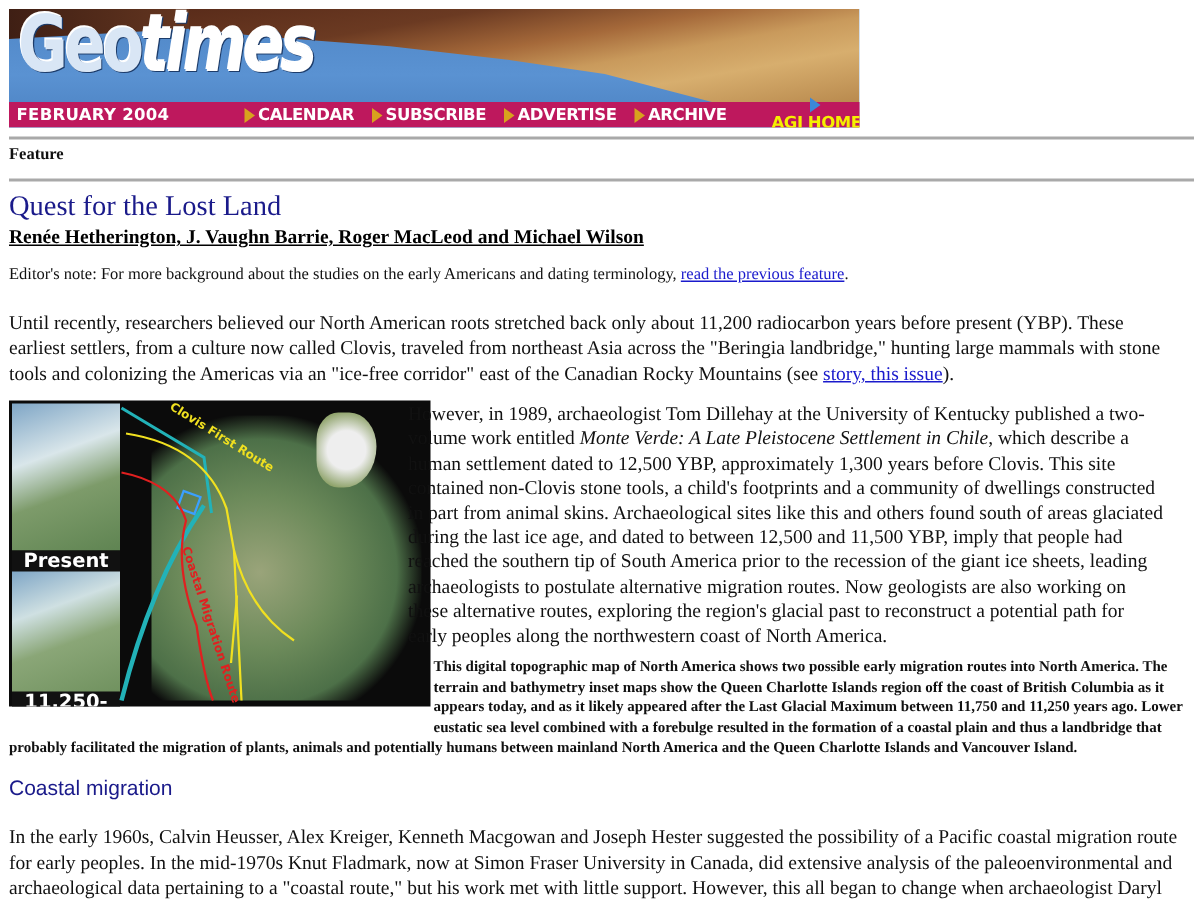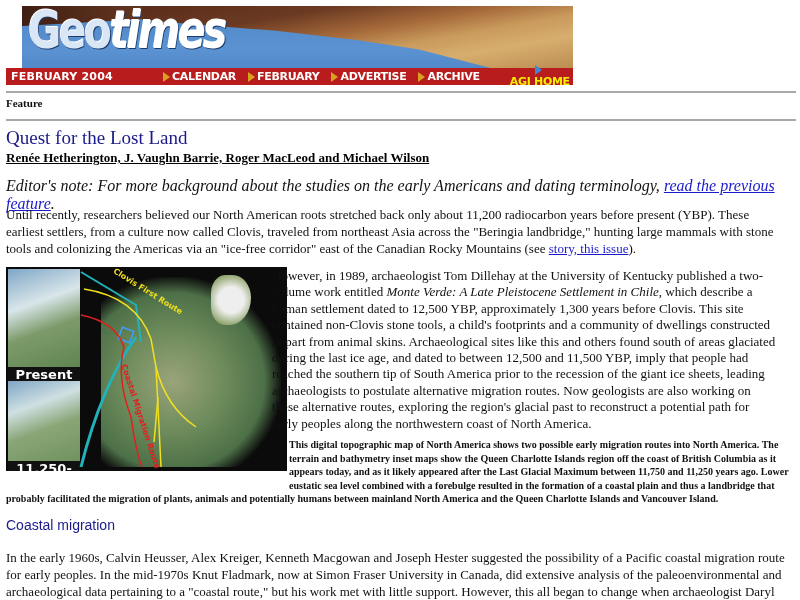--- a/index.html
+++ b/index.html
@@ -1,43 +1,43 @@
 <!DOCTYPE html>
 <html><head>
 <meta charset="utf-8">
 <style>
   html, body { margin:0; padding:0; background:#ffffff; }
   body { width:800px; height:600px; overflow:hidden; position:relative;
          font-family:"Liberation Serif", serif; color:#111; }
   .banner { position:absolute; left:6px; top:6px; width:567px; height:79px; overflow:hidden; }
-  .banner-photo { position:absolute; left:16px; top:0; width:567px; height:80px;
+  .banner-photo { position:absolute; left:0; top:0; width:567px; height:80px;
     background: linear-gradient(180deg,#4f86c6 0%,#5a92d2 55%,#4a80c0 100%); }
   .arch { position:absolute; left:120px; top:0; width:447px; height:62px;
     background: linear-gradient(170deg,#5a2c1a 0%,#6b3a22 25%,#a5693a 45%,#c99a5c 60%,#d7ae6e 75%,#b98a4e 100%);
     clip-path: polygon(0 0,100% 0,100% 100%,78% 100%,62% 70%,48% 55%,30% 40%,12% 30%,0 22%); }
   .arch2 { position:absolute; left:0; top:0; width:140px; height:20px;
     background: linear-gradient(90deg,#3f1f14,#6b3a22); clip-path: polygon(0 0,100% 0,100% 60%,0 100%); }
   .logo { position:absolute; left:6px; top:-6px; font-family:"DejaVu Sans", sans-serif; font-size:52px;
     font-weight:bold; color:#d9e6f5; letter-spacing:-3px; transform:scaleX(0.78); transform-origin:left top;
     text-shadow: 1px 1px 0 #1d3c6a, -1px -1px 0 #ffffff; font-style:normal; }
   .logo .it { font-style:italic; color:#ffffff; }
-  .navbar { position:absolute; left:0; top:62px; width:659px; height:17px; background:#b91c1c;
+  .navbar { position:absolute; left:0; top:62px; width:659px; height:17px; background:#be185d;
     display:flex; align-items:center; font-family:"DejaVu Sans", sans-serif; font-weight:bold;
     font-size:11px; color:#ffffff; }
   .navbar .date { margin-left:5px; width:152px; letter-spacing:0.2px; }
   .nav-item { display:flex; align-items:center; margin-right:12px; cursor:pointer; letter-spacing:-0.3px; }
   .tri { display:inline-block; width:0; height:0; border-top:5px solid transparent; border-bottom:5px solid transparent;
     border-left:7px solid #d8a21e; margin-right:2px; }
   .tri.blue { border-left-color:#3b88d8; }
   .nav-item.home { color:#f5f000; margin-left:18px;flex-direction:column; }
   hr.rule { position:absolute; left:6px; width:790px; height:0; border:0; border-top:2px solid #a9a9a9; margin:0; }
   .section-label { position:absolute; left:6px; top:97px; font-weight:bold; font-size:11px; }
   .title { position:absolute; left:6px; top:127px; font-size:19px; color:#1a1a8a; }
   .authors { position:absolute; left:6px; top:150px; font-size:13px; font-weight:bold; color:#000000; text-decoration:underline; }
-  .note { position:absolute; left:6px; top:177px; font-size:16px; font-style:italic; }
+  .note { position:absolute; left:6px; top:177px; font-size:11px; }
   a, .link { color:#1a1acc; text-decoration:underline; cursor:pointer; }
   .p1 { position:absolute; left:6px; top:206px; width:780px; font-size:13px; line-height:17px; }
   .figure { position:absolute; left:6px; top:267px; width:281px; height:204px; background:#0b0b0b; overflow:hidden; }
   .inset { position:absolute; left:2px; width:72px; background:linear-gradient(160deg,#7fa6c6 0%,#d9e6ea 35%,#7d9b6a 60%,#5f8452 100%); }
   .inset.top { top:2px; height:98px; }
   .inset.bot { top:114px; height:86px; background:linear-gradient(160deg,#7fa6c6 0%,#cfe0e2 30%,#8aa677 55%,#6d8f5c 100%); }
   .inset-label { position:absolute; left:2px; width:72px; text-align:center; font-family:"DejaVu Sans",sans-serif;
     font-weight:bold; font-size:13px; color:#fff; background:#111; }
   .map-na { position:absolute; left:95px; top:10px; width:180px; height:190px;
     background: radial-gradient(ellipse at 40% 55%, #9aa47a 0%, #6c8a5a 35%, #4d7048 60%, transparent 72%); }
@@ -62,21 +62,21 @@
     <div class="logo"><span>Geo</span><span class="it">times</span></div>
   </div>
   <div class="navbar">
     <span class="date">FEBRUARY 2004</span>
     <span class="nav-item">
         <span class="tri"></span>
         <span>CALENDAR</span>
       </span>
     <span class="nav-item">
         <span class="tri"></span>
-        <span>FEBRUARY</span>
+        <span>SUBSCRIBE</span>
       </span>
     <span class="nav-item">
         <span class="tri"></span>
         <span>ADVERTISE</span>
       </span>
     <span class="nav-item">
         <span class="tri"></span>
         <span>ARCHIVE</span>
       </span>
     <span class="nav-item home">

